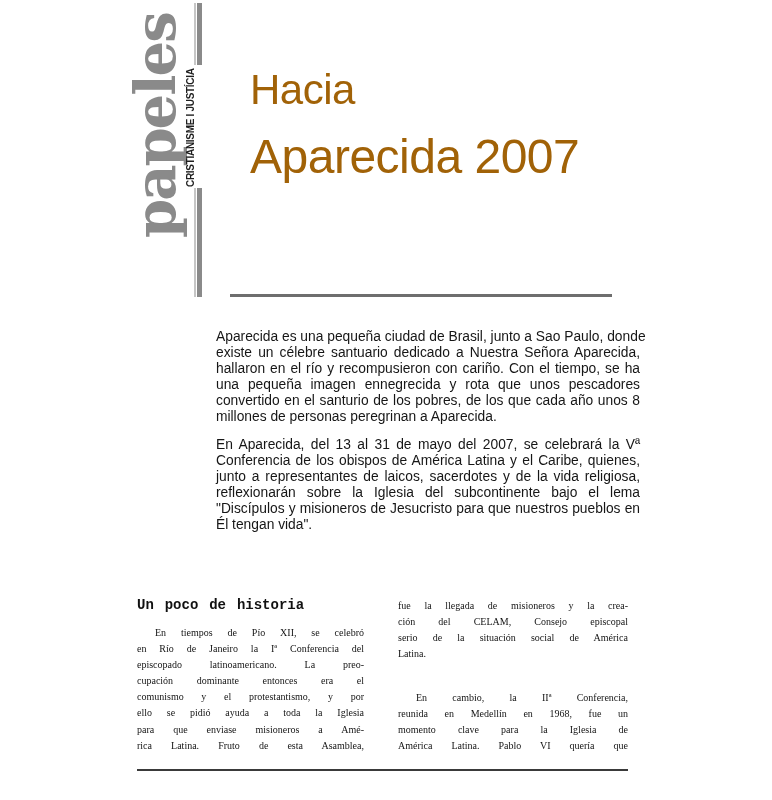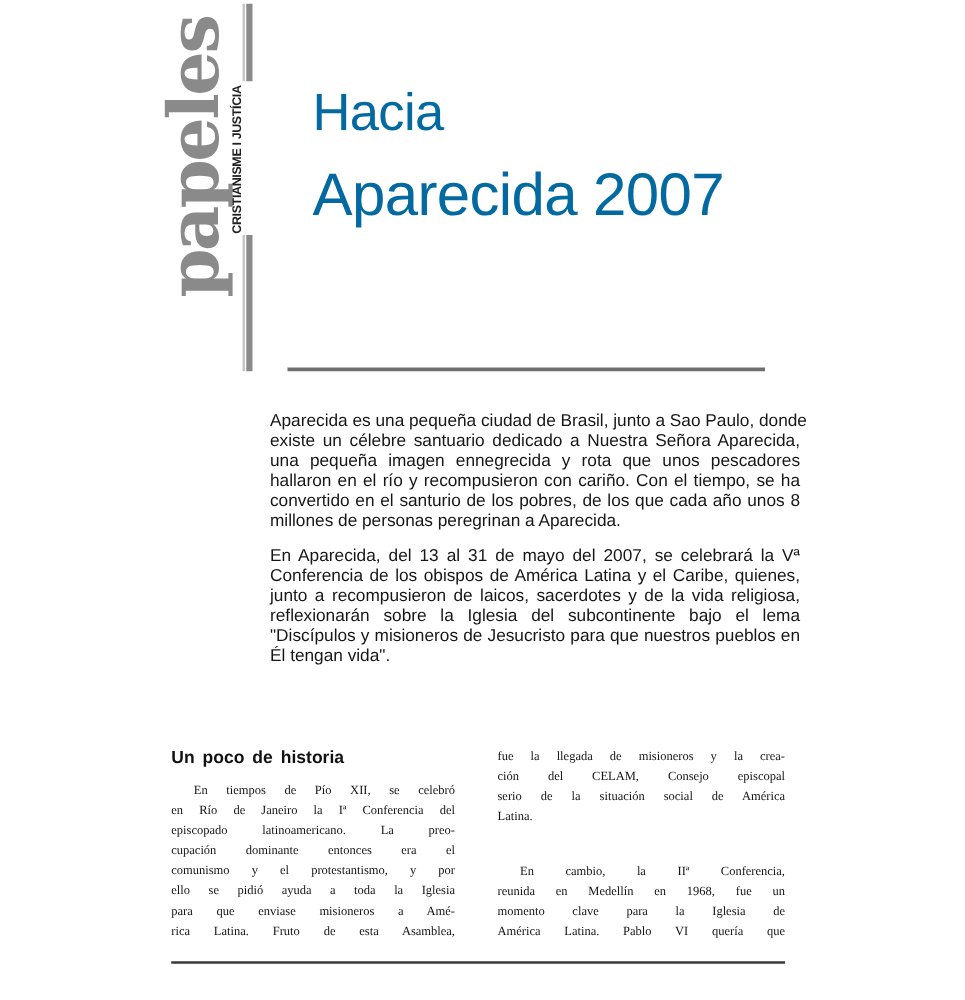--- a/index.html
+++ b/index.html
@@ -39,21 +39,21 @@
     color: #1f1f1f;
     white-space: nowrap;
   }
   .vrule { position: absolute; }
   .vrule.thin  { width: 1.5px; background: #c6c6c6; left: 194px; }
   .vrule.thick { width: 5px;   background: #8a8a8a; left: 197px; }
   .vrule.seg-top    { top: 3px;   height: 62px;  }
   .vrule.seg-bottom { top: 188px; height: 109px; }
 
   
-  .title { position: absolute; left: 250px; top: 69px; color: #0369a1; }
+  .title { position: absolute; left: 250px; top: 69px; color: #a16207; }
   .title .l1 { font-size: 42px; line-height: 42px; letter-spacing: -0.5px; }
   .title .l2 { font-size: 48px; line-height: 48px; letter-spacing: -0.5px; margin-top: 22px; }
 
   
   .pubinfo {
     position: absolute; left: 233px; top: 247px;
     font-size: 12.5px; line-height: 13.4px;
     word-spacing: 1.5px; color: #1c1c1c;
     white-space: nowrap;
   }
@@ -66,21 +66,21 @@
   .intro {
     position: absolute; left: 216px; width: 424px;
     font-size: 13.8px; line-height: 16.1px; color: #161616;
   }
   .intro.p1 { top: 329px; }
   .intro.p2 { top: 437px; }
 
   
   .heading {
     position: absolute; left: 137px; top: 597px;
-    font-size: 14px; font-weight: bold; word-spacing: 2.5px; color: #111;
+    font-size: 14px; font-weight: bold; word-spacing: 2.5px; color: #111; font-family: Liberation Mono, monospace;
   }
   .serifcol {
     font-family: "Liberation Serif", serif;
     font-size: 10px; line-height: 16.1px; color: #141414;
     position: absolute;
   }
   .col-left-para  { left: 137px; top: 625px; width: 227px; }
   .col-right-p1   { left: 398px; top: 598px; width: 230px; }
   .col-right-p2   { left: 398px; top: 690px; width: 230px; }
 
@@ -108,29 +108,29 @@
   <div class="title">
     <div class="l1">Hacia</div>
     <div class="l2">Aparecida 2007</div>
   </div>
 
   <div class="hrule header"></div>
 
   <div class="intro p1 endleft">
       <div class="jline">Aparecida es una pequeña ciudad de Brasil, junto a Sao Paulo, donde</div>
       <div class="jline">existe un célebre santuario dedicado a Nuestra Señora Aparecida,</div>
+      <div class="jline">hallaron en el río y recompusieron con cariño. Con el tiempo, se ha</div>
       <div class="jline">una pequeña imagen ennegrecida y rota que unos pescadores</div>
-      <div class="jline">hallaron en el río y recompusieron con cariño. Con el tiempo, se ha</div>
       <div class="jline">convertido en el santurio de los pobres, de los que cada año unos 8</div>
       <div class="jline">millones de personas peregrinan a Aparecida.</div>
     </div>
   <div class="intro p2 endleft">
       <div class="jline">En Aparecida, del 13 al 31 de mayo del 2007, se celebrará la Vª</div>
       <div class="jline">Conferencia de los obispos de América Latina y el Caribe, quienes,</div>
-      <div class="jline">junto a recompusieron de laicos, sacerdotes y de la vida religiosa,</div>
+      <div class="jline">junto a representantes de laicos, sacerdotes y de la vida religiosa,</div>
       <div class="jline">reflexionarán sobre la Iglesia del subcontinente bajo el lema</div>
       <div class="jline">"Discípulos y misioneros de Jesucristo para que nuestros pueblos en</div>
       <div class="jline">Él tengan vida".</div>
     </div>
 
   <div class="heading">Un poco de historia</div>
   <div class="serifcol col-left-para indent-first">
       <div class="jline">En tiempos de Pío XII, se celebró</div>
       <div class="jline">en Río de Janeiro la Iª Conferencia del</div>
       <div class="jline">episcopado latinoamericano. La preo-</div>

